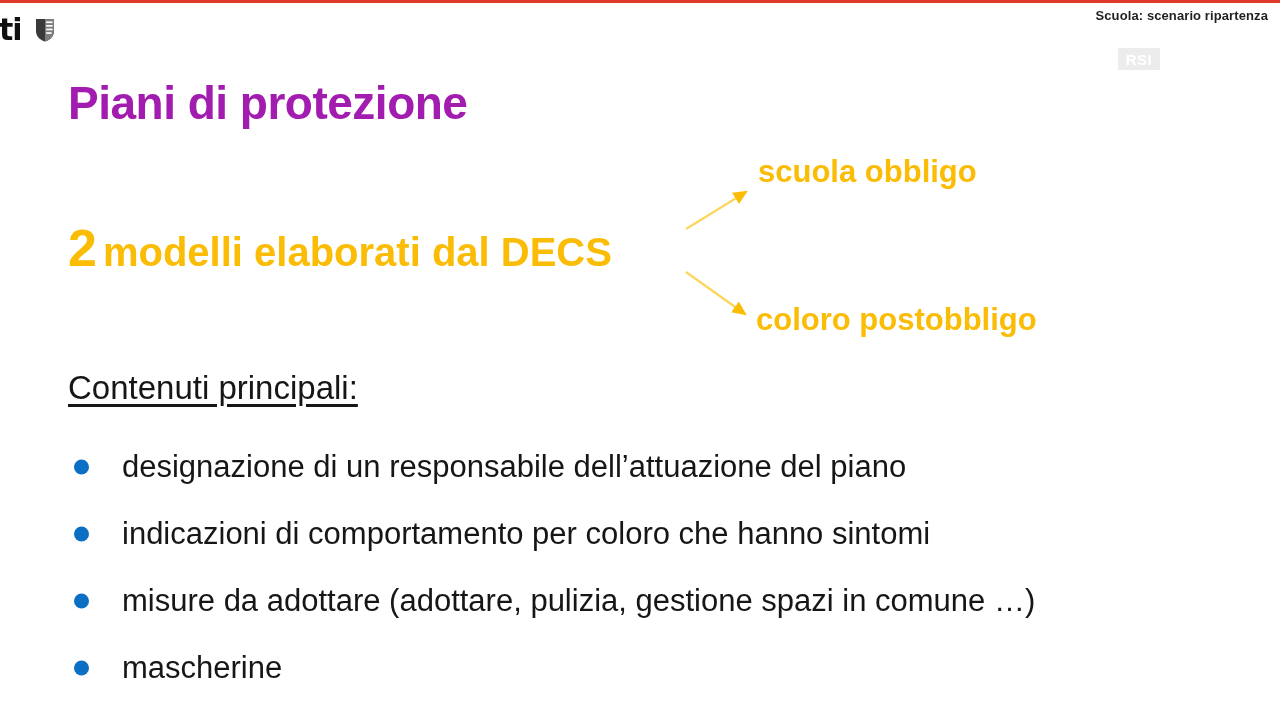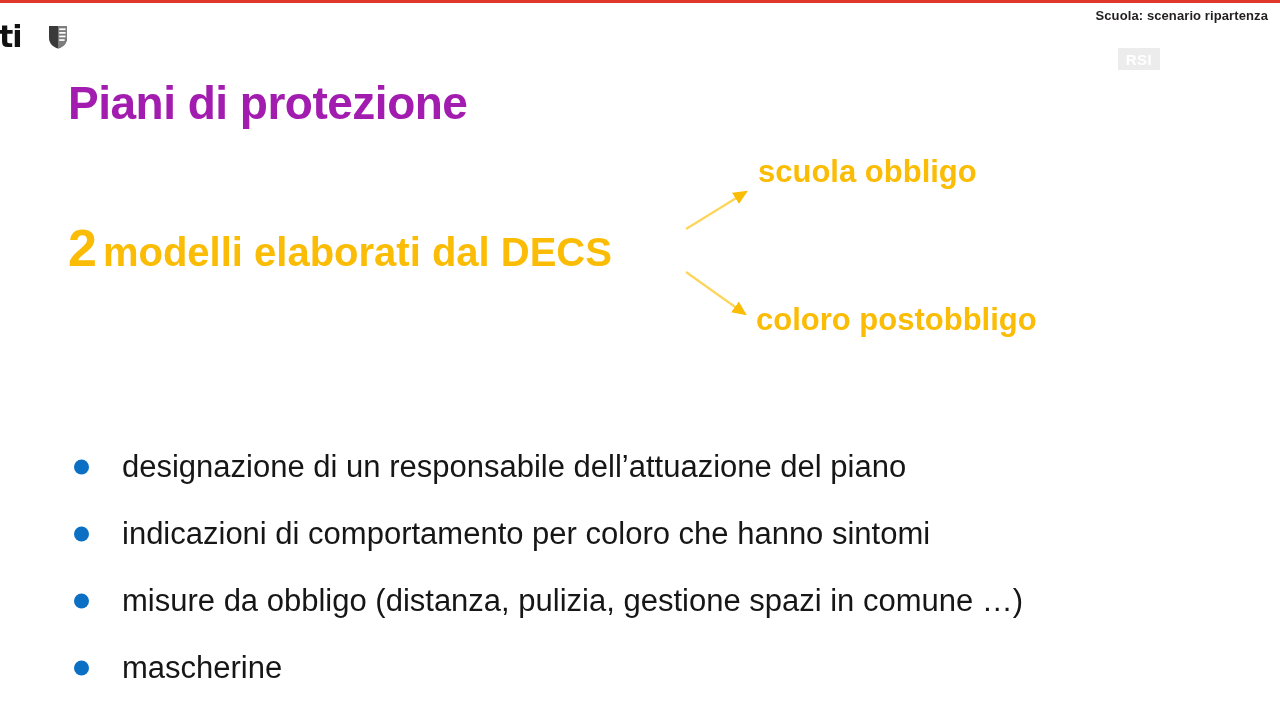--- a/index.html
+++ b/index.html
@@ -28,27 +28,26 @@
     top: 0;
     width: 1280px;
     height: 3px;
     background: #e0392c;
   }
 
   
   .brand-logo {
     position: absolute;
     left: 2px;
-    top: 20px;
+    top: 13px;
     width: 66px;
     height: 34px;
     display: flex;
     align-items: center;
     gap: 13px;
-    justify-content: space-between;
   }
   .brand-logo .brand-word {
     font-family: "DejaVu Sans", sans-serif;
     font-weight: bold;
     font-size: 30px;
     line-height: 30px;
     color: #111111;
     letter-spacing: -1px;
     margin-left: -3px;
   }
@@ -240,33 +239,34 @@
         <polygon points="0,0.2 6.6,3.2 0,6.2" fill="#fbbc05"></polygon>
       </marker>
     </defs>
     <line x1="686" y1="229" x2="746" y2="192" stroke="#fdd55b" stroke-width="2.2" marker-end="url(#arrowhead)"></line>
     <line x1="686" y1="272" x2="745" y2="314" stroke="#fdd55b" stroke-width="2.2" marker-end="url(#arrowhead)"></line>
   </svg>
 
   <div class="branch-label top">scuola obbligo</div>
   <div class="branch-label bottom">coloro postobbligo</div>
 
+  <div class="contents-heading">Contenuti principali:</div>
 
   <ul class="contents-list">
     <li>
       <span class="bullet-dot"></span>
       <span class="item-text">designazione di un responsabile dell’attuazione del piano</span>
     </li>
     <li>
       <span class="bullet-dot"></span>
       <span class="item-text">indicazioni di comportamento per coloro che hanno sintomi</span>
     </li>
     <li>
       <span class="bullet-dot"></span>
-      <span class="item-text">misure da obbligo (distanza, pulizia, gestione spazi in comune …)</span>
+      <span class="item-text">misure da adottare (adottare, pulizia, gestione spazi in comune …)</span>
     </li>
     <li>
       <span class="bullet-dot"></span>
       <span class="item-text">mascherine</span>
     </li>
   </ul>
 
 </div>
 
 </body></html>

